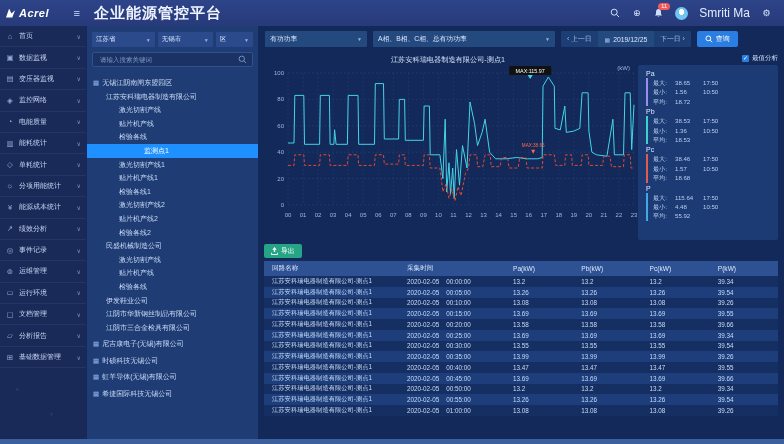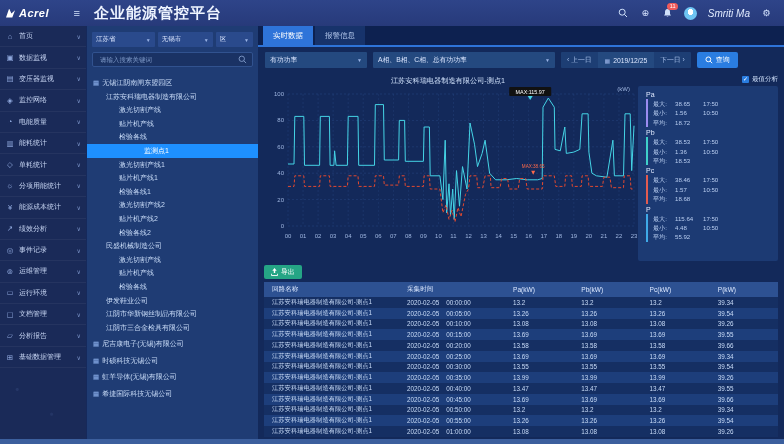--- a/index.html
+++ b/index.html
@@ -12,21 +12,21 @@
   .logo-mark{width:9px;height:9px;background:#fff;clip-path:polygon(0 100%,35% 0,60% 55%,100% 20%,70% 100%);}
   .logo-text{font-size:11px;font-weight:bold;font-style:italic;color:#fff;letter-spacing:.5px;flex:1;}
   .hamburger{color:#cfe0fa;font-size:11px;cursor:pointer;}
   .app-title{font-size:15px;font-weight:bold;color:#eef4ff;padding-left:8px;letter-spacing:1px;flex:1;}
   .hdr-right{display:flex;align-items:center;gap:11px;padding-right:12px;font-size:9px;color:#d6e4ff;}
   .hicon{width:11px;height:11px;display:inline-flex;align-items:center;justify-content:center;}
   .bell-wrap{position:relative;}
   .badge{position:absolute;top:-5px;left:5px;background:#f05a5a;color:#fff;font-size:5.5px;
          border-radius:5px;padding:1px 3px;line-height:1;}
   .avatar{width:13px;height:13px;border-radius:50%;background:radial-gradient(circle at 50% 38%,#fff 0 3px,#6ec4f2 3px);}
-  .uname{font-size:10px;color:#e2ecff;font-style:italic;}
+  .uname{font-size:12px;color:#e2ecff;}
   
   .body{display:flex;height:413px;}
   
   .sidebar{width:86px;background:#1a2a58;flex-shrink:0;position:relative;
     background-image:radial-gradient(circle at 20% 88%, rgba(120,150,220,.12) 1px, transparent 2px),
                      radial-gradient(circle at 60% 94%, rgba(120,150,220,.10) 1px, transparent 2px),
                      radial-gradient(circle at 40% 80%, rgba(120,150,220,.08) 1px, transparent 2px);}
   .mi{height:21.4px;display:flex;align-items:center;gap:4px;padding:0 5px;
       border-bottom:1px solid rgba(255,255,255,.05);cursor:pointer;}
   .mi-icon{width:10px;font-size:7.5px;color:#8fa8dd;text-align:center;flex-shrink:0;}
@@ -257,24 +257,20 @@
           <div class="tn" style="padding-left: 19px;"><span>江阴市华新钢丝制品有限公司</span></div>
           <div class="tn" style="padding-left: 19px;"><span>江阴市三合金检具有限公司</span></div>
           <div class="tn site" style="padding-left: 6px;"><span class="b-icon">▦</span><span>尼吉康电子(无锡)有限公司</span></div>
           <div class="tn site" style="padding-left: 6px;"><span class="b-icon">▦</span><span>时硕科技无锡公司</span></div>
           <div class="tn site" style="padding-left: 6px;"><span class="b-icon">▦</span><span>虹羊导体(无锡)有限公司</span></div>
           <div class="tn site" style="padding-left: 6px;"><span class="b-icon">▦</span><span>希捷国际科技无锡公司</span></div>
         </div>
     </div>
 
     <div class="main">
-      <div class="tab-strip" id="tabs">
-          <div class="tab active">实时数据</div>
-          <div class="tab">报警信息</div>
-        </div>
 
       <div class="filter-bar">
         <div class="fsel" style="width:102px">
           <span>有功功率</span>
             <span class="arr">▼</span>
         </div>
         <div class="fsel" style="width:182px">
           <span>A相、B相、C相、总有功功率</span>
             <span class="arr">▼</span>
         </div>

